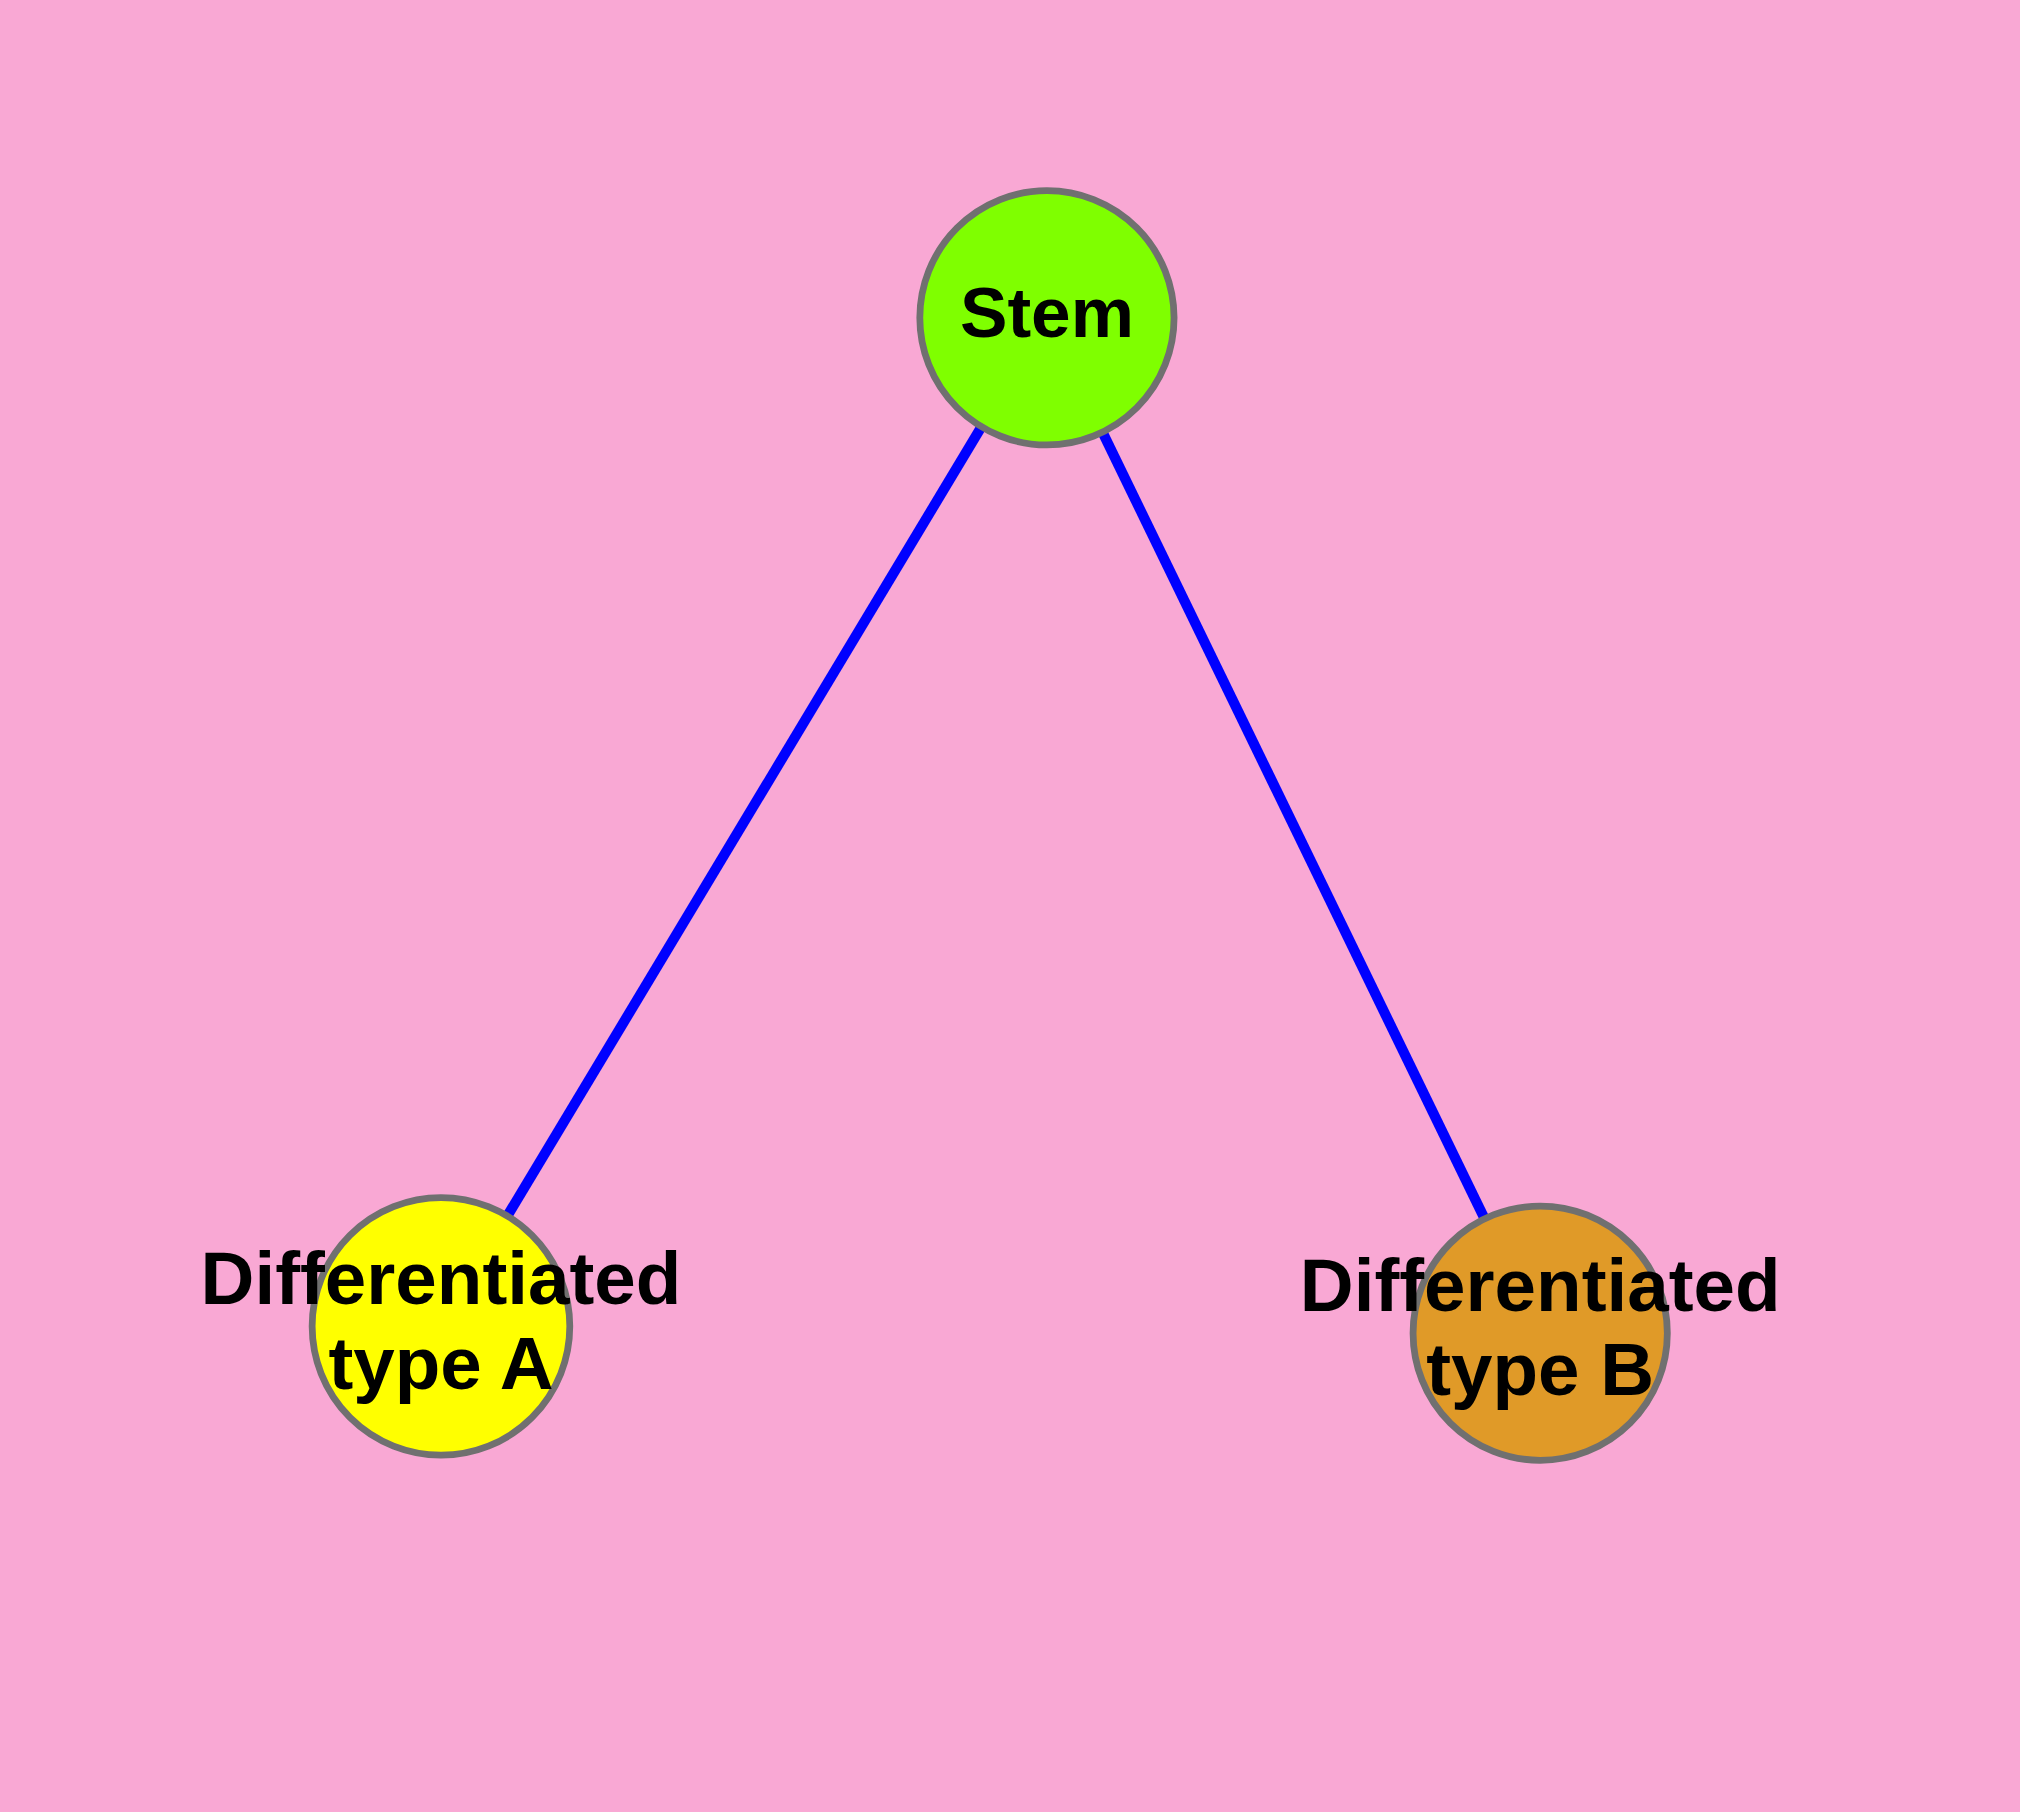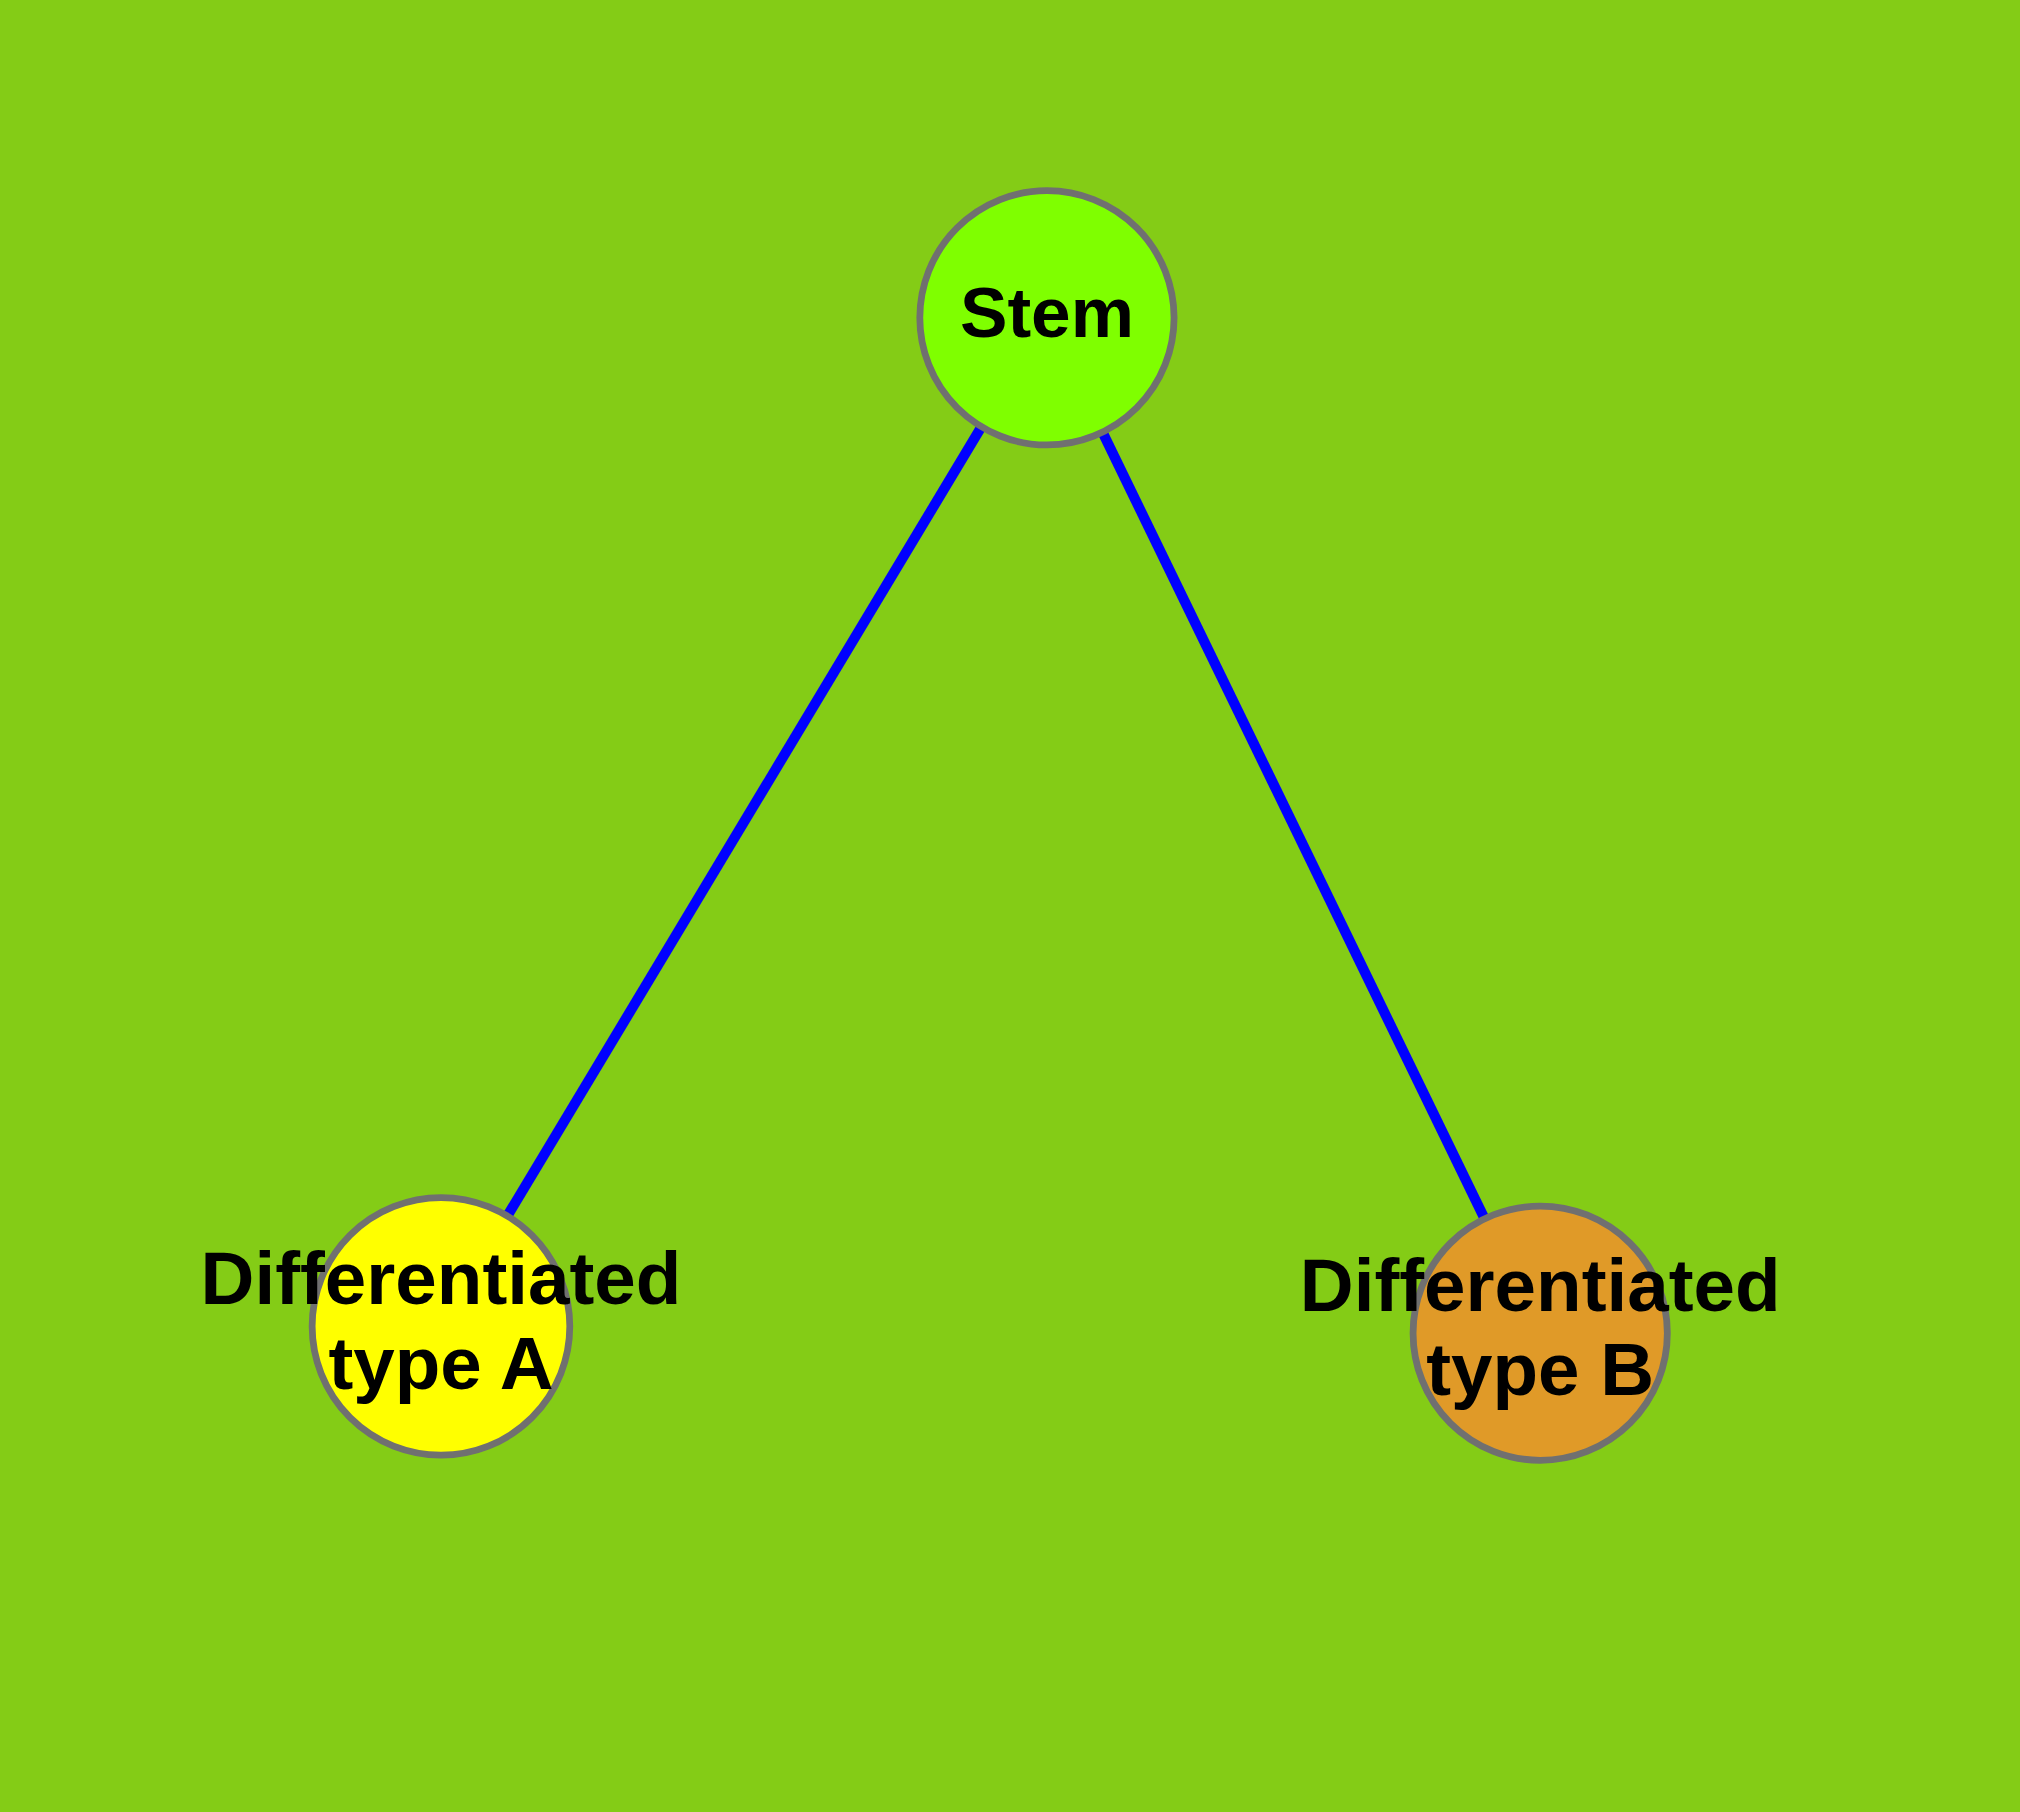--- a/index.html
+++ b/index.html
@@ -9,21 +9,21 @@
     background: #ffffff;
   }
   body {
     font-family: "Liberation Sans", sans-serif;
   }
   #canvas {
     position: relative;
     width: 2021px;
     height: 1812px;
     overflow: hidden;
-    background: #84cc16;
+    background: #f9a8d4;
   }
   #graph-svg {
     position: absolute;
     left: 0;
     top: 0;
     width: 2021px;
     height: 1812px;
     display: block;
   }
   .node-label {

